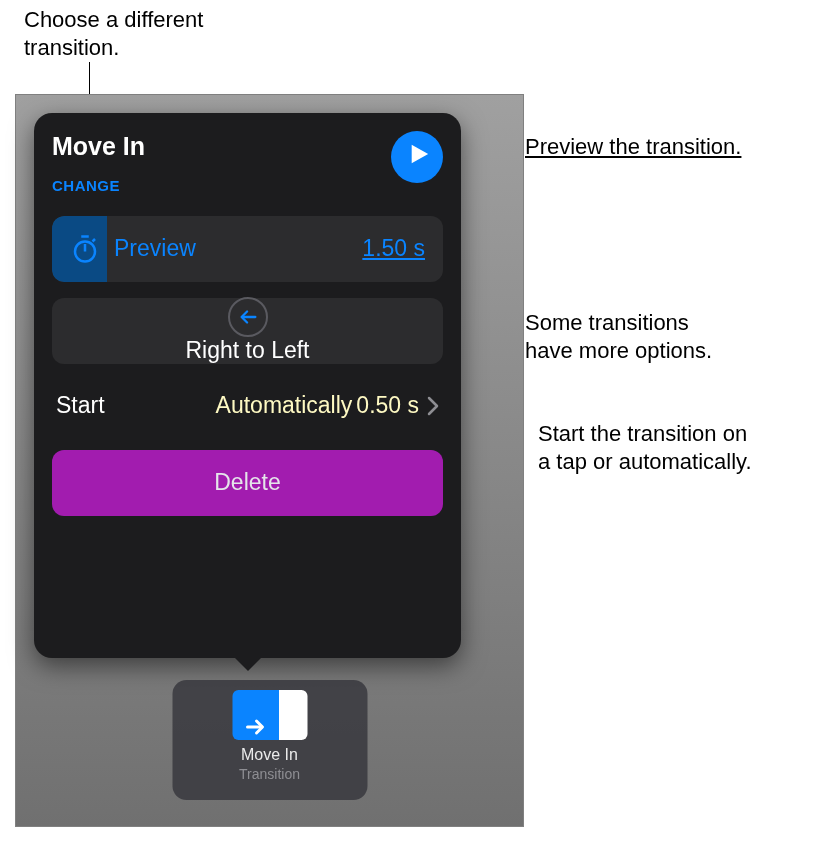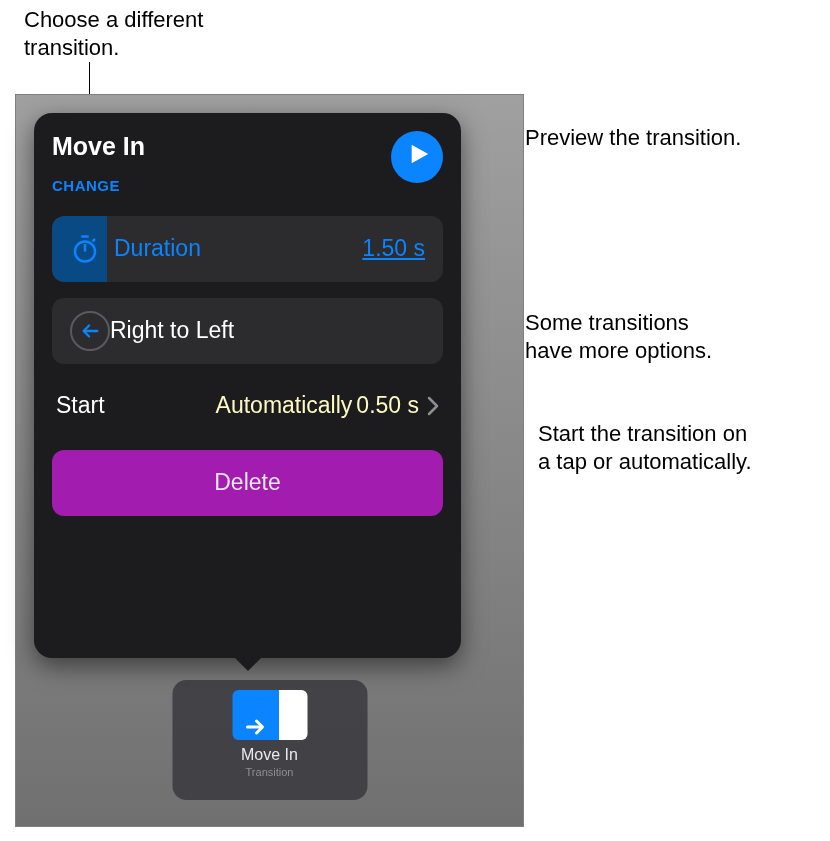--- a/index.html
+++ b/index.html
@@ -137,20 +137,22 @@
   }
   .duration-value {
     margin-left: auto;
     font-size: 23px;
     font-weight: 500;
     color: #0a84ff;
     text-decoration: underline;
   }
 
   .row.direction {
+    justify-content: center;
+    flex-direction: column;
   }
   .dir-icon {
     width: 40px; height: 40px;
     border-radius: 50%;
     border: 2px solid #5a5a60;
     display: flex; align-items: center; justify-content: center;
     flex-shrink: 0;
   }
   .dir-icon svg { width: 22px; height: 22px; }
   .direction-label {
@@ -223,33 +225,33 @@
     position: absolute;
     left: 12px;
     width: 24px; height: 24px;
   }
   .chip-title {
     font-size: 16px;
     color: #eaeaea;
     font-weight: 500;
   }
   .chip-sub {
-    font-size: 11px;
+    font-size: 14px;
     color: #8e8e93;
     margin-top: -4px;
   }
 
 </style>
 </head>
 <body>
 
 <div class="callout" style="left:24px; top:6px;">Choose a different<br>transition.</div>
 <div class="leader-v" style="left:89px; top:62px; height:108px;"></div>
 
-<div class="callout" style="left:525px; top:124px;">Preview the transition.</div>
+<div class="callout" style="left:525px; top:133px;text-decoration:underline;">Preview the transition.</div>
 <div class="leader" style="left:445px; top:145px; width:70px;"></div>
 
 <div class="callout" style="left:525px; top:309px;">Some transitions<br>have more options.</div>
 <div class="leader" style="left:446px; top:335px; width:70px;"></div>
 
 <div class="callout" style="left:538px; top:420px;">Start the transition on<br>a tap or automatically.</div>
 <div class="leader" style="left:436px; top:432px; width:80px;"></div>
 
 <div class="device">
 
@@ -273,21 +275,21 @@
       <div class="progress-fill"></div>
       <div class="row-content">
         <span class="timer-icon">
           <svg viewBox="0 0 24 24" fill="none" stroke="#0a84ff" stroke-width="2">
             <circle cx="12" cy="14" r="8"></circle>
             <path d="M12 14 V8"></path>
             <path d="M9 2 h6"></path>
             <path d="M18 6 l2 -2"></path>
           </svg>
         </span>
-        <span class="duration-label">Duration</span>
+        <span class="duration-label">Preview</span>
         <span class="duration-value">1.50 s</span>
       </div>
     </div>
 
     <div class="row direction">
       <span class="dir-icon">
         <svg viewBox="0 0 24 24" fill="none" stroke="#0a84ff" stroke-width="2.5" stroke-linecap="round" stroke-linejoin="round">
           <path d="M20 12 H6"></path>
           <path d="M11 6 L5 12 L11 18"></path>
         </svg>

